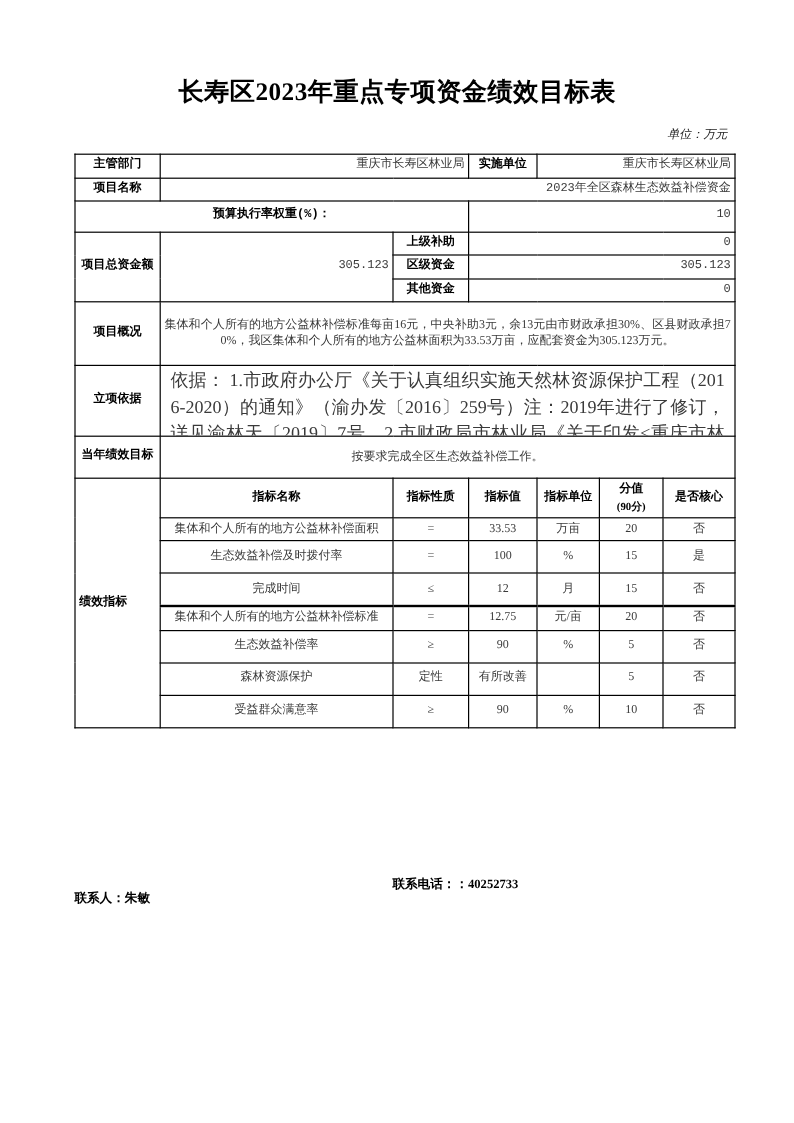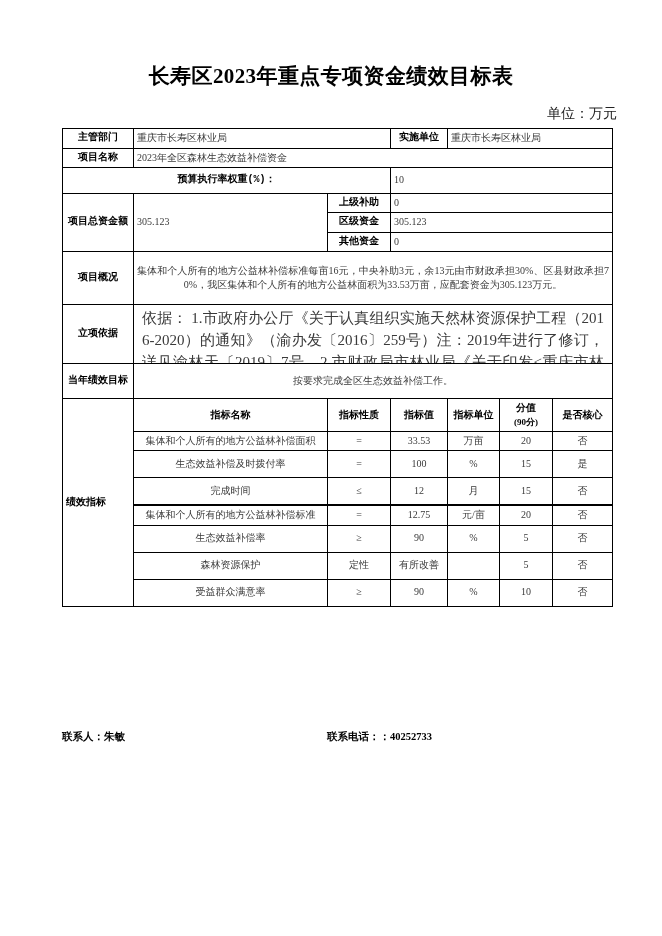--- a/index.html
+++ b/index.html
@@ -29,23 +29,24 @@
     width: 662px;
     text-align: center;
     font-size: 21px;
     font-weight: bold;
     letter-spacing: 0.4px;
     font-family: "Liberation Serif", "DejaVu Serif", serif;
   }
   .unit-note {
     position: absolute;
     top: 105px;
-    right: 45px;
-    font-size: 14px;
+    right: 56px;
+    font-size: 10px;
     color: #222;
+    font-style: italic;
   }
   table.main {
     position: absolute;
     top: 128px;
     left: 62px;
     width: 550px;
     border-collapse: collapse;
     table-layout: fixed;
   }
   table.main td {
@@ -57,22 +58,23 @@
     word-break: break-all;
   }
   .lbl {
     font-weight: bold;
     text-align: center;
     font-size: 10.5px;
     color: #000;
     font-family: Liberation Mono, monospace;
   }
   .val {
-    text-align: left;
-    color: #3a3a3a;
+    text-align: right;
+    color: #3a3a3a;
+    font-family: Liberation Mono, monospace;
   }
   .para {
     text-align: center;
     color: #3a3a3a;
     padding: 4px 10px;
     line-height: 1.5;
   }
   .para-just {
     text-align: justify;
     text-align-last: center;
@@ -119,21 +121,21 @@
     position: absolute;
     top: 730px;
     left: 62px;
     width: 550px;
     font-size: 10.5px;
     font-weight: bold;
   }
   .footer .contact-person {
     position: absolute;
     left: 0;
-    top: 0;
+    top: 12px;
   }
   .footer .contact-phone {
     position: absolute;
     left: 265px;
     top: 0;
   }
 </style>
 </head>
 <body>
 

